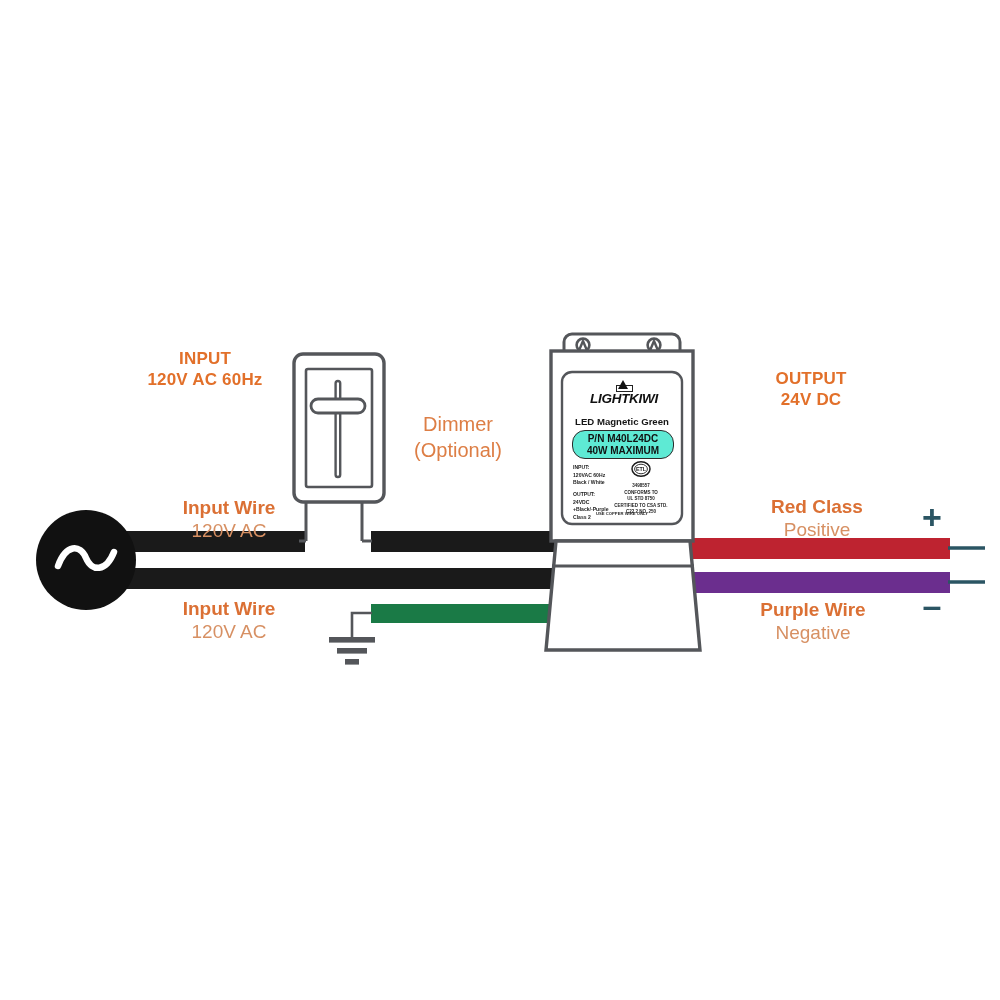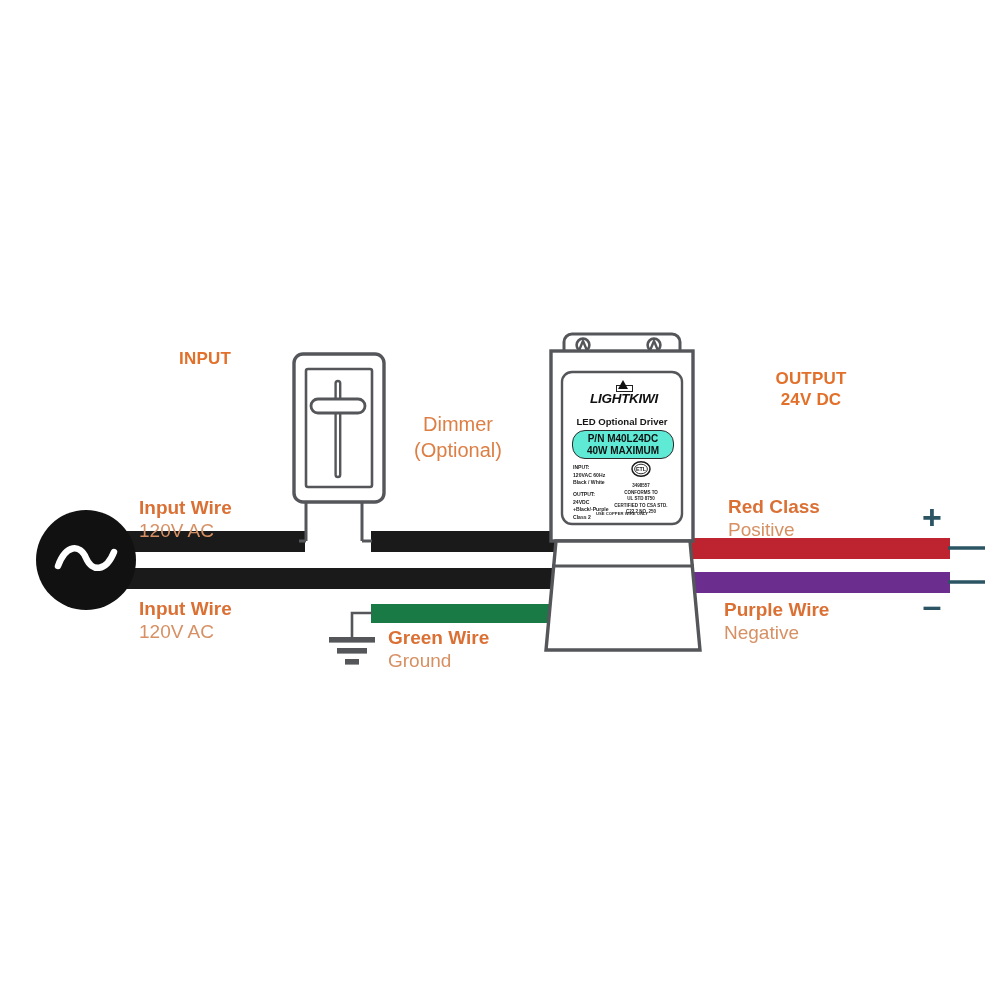--- a/index.html
+++ b/index.html
@@ -23,20 +23,21 @@
     text-align:center;
     line-height:1.25;
   }
   .hdr .l2{display:block;}
 
   
   .wname{
     color:#DB7034;
     font-weight:bold;
     font-size:19px;
+    text-align:center;
     line-height:1.22;
   }
   .wsub{
     display:block;
     color:#D79063;
     font-weight:normal;
     font-size:19px;
   }
   .dim{
     color:#DD7E45;
@@ -155,20 +156,21 @@
       <rect x="562" y="372" width="120" height="152" rx="10" ry="10" fill="#ffffff" stroke="#54565A" stroke-width="2.4"></rect>
 
       <path d="M556 541 L690 541 L700 650 L546 650 z" fill="#ffffff" stroke="#54565A" stroke-width="3.4"></path>
       <line x1="552" y1="566" x2="694" y2="566" stroke="#54565A" stroke-width="3"></line>
     </g>
 
   </svg>
 
   <div class="lbl hdr" style="left:110px;top:348px;width:190px;">
     <span>INPUT</span>
+    <span class="l2">120V AC 60Hz</span>
   </div>
 
   <div class="lbl hdr" style="left:722px;top:348px;width:178px;margin-top:20px;">
     <span>OUTPUT</span>
     <span class="l2">24V DC</span>
   </div>
 
   <div class="lbl dim" style="left:400px;top:412px;width:116px;">
     <span>Dimmer</span><br>
     <span>(Optional)</span>
@@ -177,24 +179,20 @@
   <div class="lbl wname" style="left:139px;top:496px;width:180px;">
     <span>Input Wire</span>
     <span class="wsub">120V AC</span>
   </div>
 
   <div class="lbl wname" style="left:139px;top:597px;width:180px;">
     <span>Input Wire</span>
     <span class="wsub">120V AC</span>
   </div>
 
-  <div class="lbl wname" style="left:388px;top:626px;width:178px;">
-    <span>Green Wire</span>
-    <span class="wsub">Ground</span>
-  </div>
 
   <div class="lbl wname" style="left:728px;top:495px;width:178px;">
     <span>Red Class</span>
     <span class="wsub">Positive</span>
   </div>
 
   <div class="lbl wname" style="left:724px;top:598px;width:178px;">
     <span>Purple Wire</span>
     <span class="wsub">Negative</span>
   </div>
@@ -203,21 +201,21 @@
               color:#2B5563;font-size:34px;font-weight:bold;line-height:1;">+</div>
 
   <div class="lbl" style="left:914px;top:588px;width:36px;text-align:center;
               color:#2B5563;font-size:34px;font-weight:bold;line-height:1;">–</div>
 
   <div class="brandRow">
     <span class="brandMark"></span>
     <span class="brandName">LIGHTKIWI</span>
   </div>
 
-  <div class="ttl">LED Optional Driver</div>
+  <div class="ttl">LED Magnetic Green</div>
 
   <div class="pnBox">
     <span class="pn1">P/N M40L24DC</span>
     <span class="pn2">40W MAXIMUM</span>
   </div>
 
   <div class="specL">
     <span style="white-space:pre-line;display:block;">INPUT:
 120VAC 60Hz
 Black / White</span>

